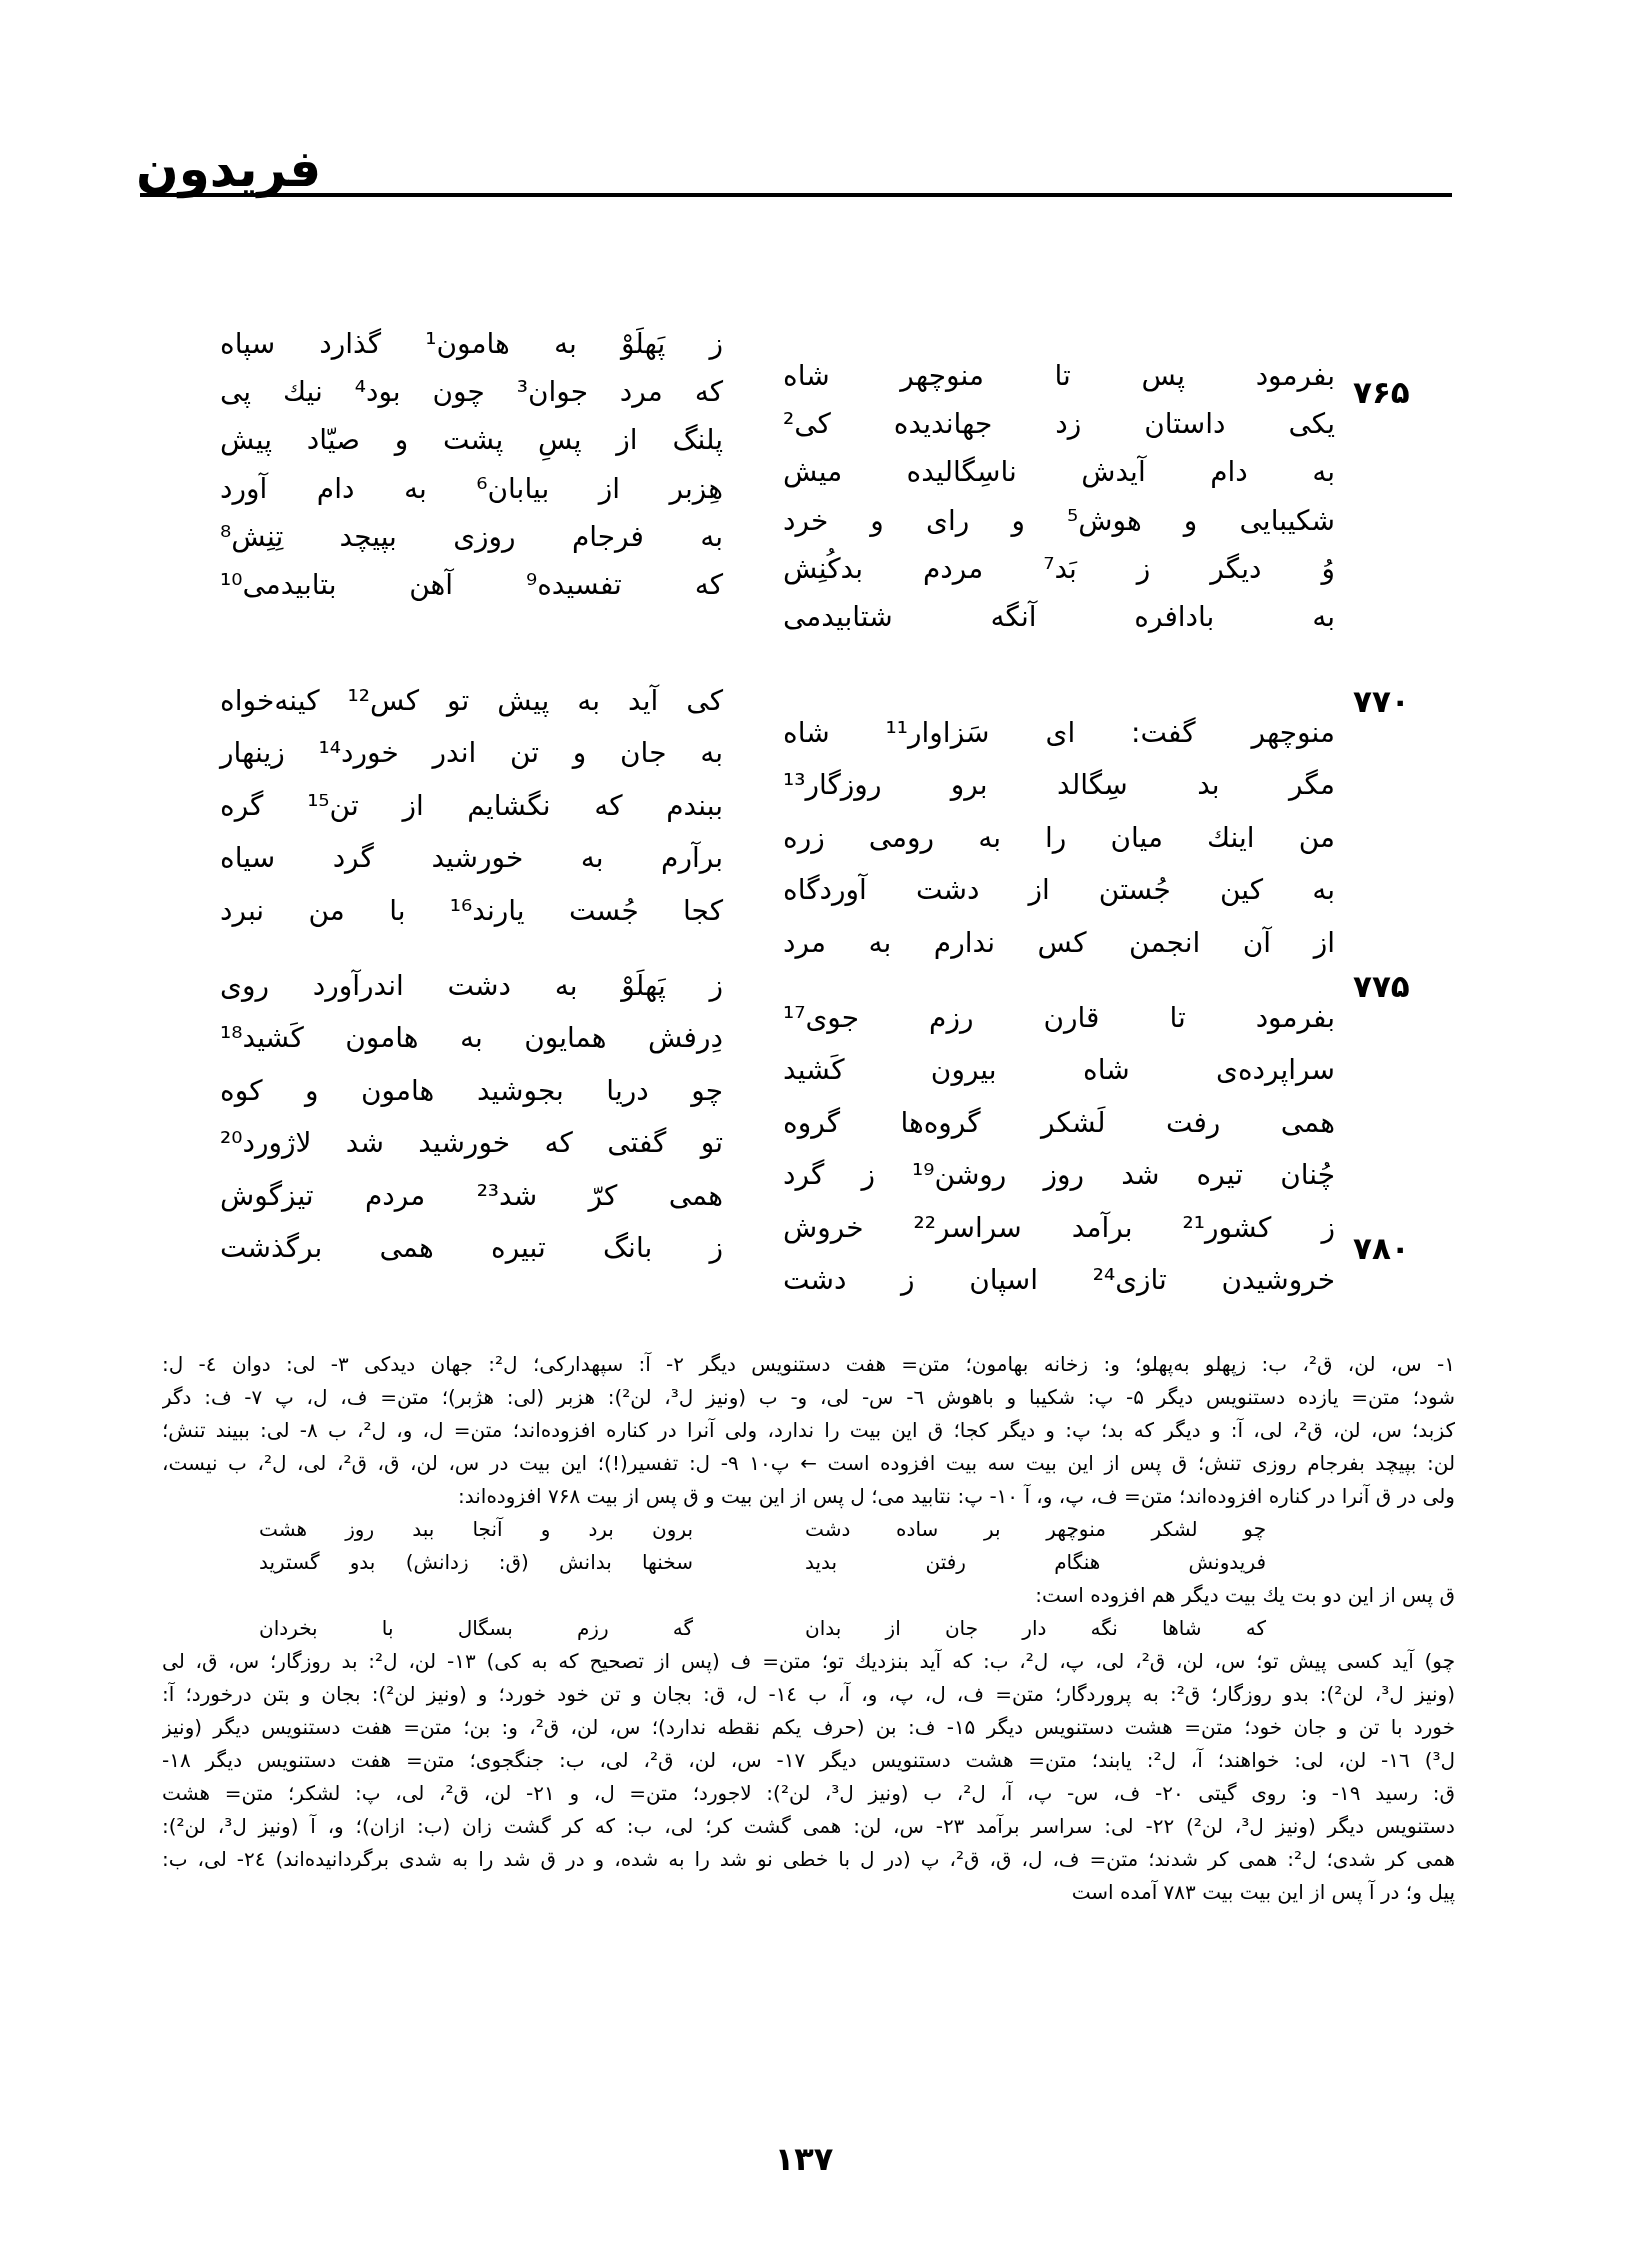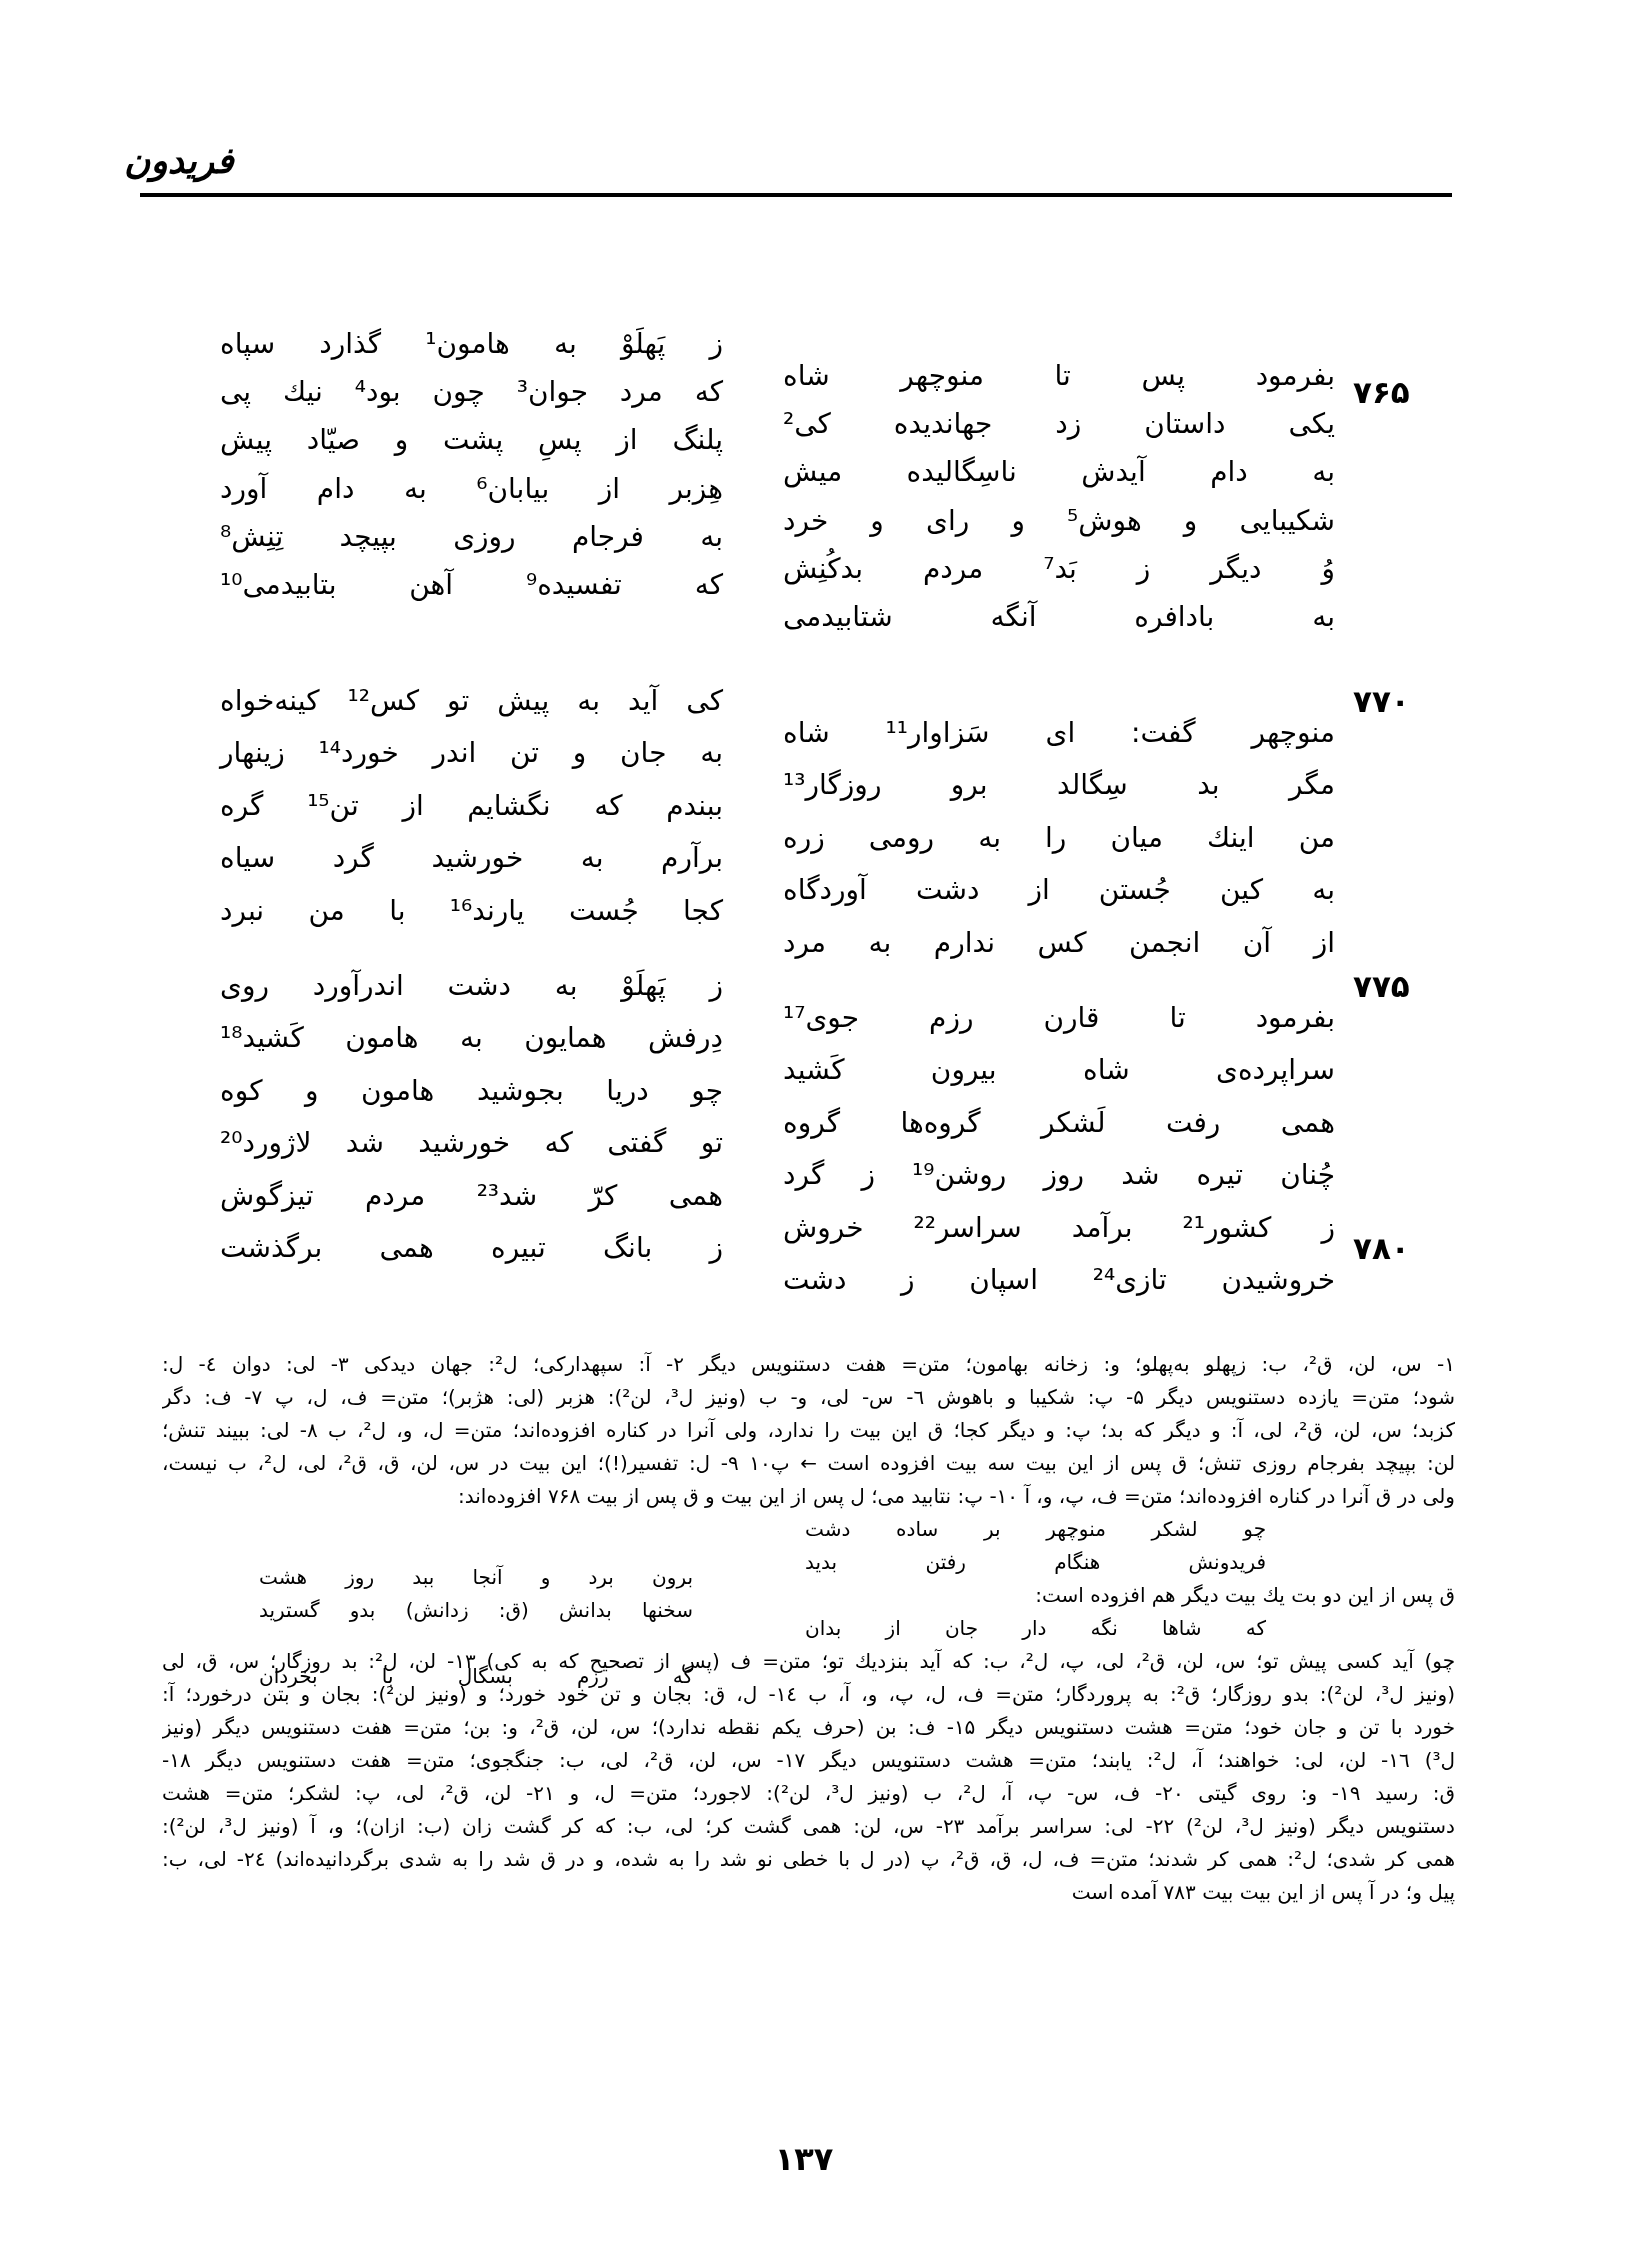--- a/index.html
+++ b/index.html
@@ -1,22 +1,22 @@
 <!DOCTYPE html>
 <html lang="fa" dir="rtl" style="font-size:11.2px"><head>
 <meta charset="utf-8">
 <style>
   html, body { margin: 0; padding: 0; background: #ffffff; }
   body {
     width: 1647px; height: 2261px; position: relative; overflow: hidden;
     color: #000; font-family: "DejaVu Sans", sans-serif;
   }
   .header-title {
-    position: absolute; left: 124px; top: 140px;
-    font-size: 36px; font-weight: bold; direction: rtl; font-style: italic;
+    position: absolute; left: 136px; top: 140px;
+    font-size: 50px; font-weight: bold; direction: rtl;
   }
   .header-rule {
     position: absolute; left: 140px; top: 193px; width: 1312px; height: 3.5px; background: #000;
   }
   .verse-block { position: absolute; left: 0; width: 1647px; }
   .verse-row {
     position: absolute; left: 0; width: 1647px; height: 48px;
   }
   .misra {
     position: absolute; top: 0; height: 48px; line-height: 48px;
@@ -36,21 +36,21 @@
   .fn-line {
     height: 33px; line-height: 33px; font-size: 20px; white-space: nowrap; overflow: hidden;
     text-align: justify; text-align-last: justify; margin-left: 22px;
   }
   .fn-line.short { text-align-last: right; }
   .fn-verse {
     height: 33px; line-height: 33px; font-size: 20px; position: relative;
   }
   .fn-verse span { position: absolute; top: 0; white-space: nowrap; }
   .fn-verse .a { right: 189px; width: 461px; text-align: justify; text-align-last: justify; }
-  .fn-verse .b { right: 762px; width: 434px; text-align: justify; text-align-last: justify; margin-top: 48px; }
+  .fn-verse .b { right: 762px; width: 434px; text-align: justify; text-align-last: justify; }
   .page-number {
     position: absolute; left: 762px; top: 2140px; width: 84px; text-align: center;
     font-size: 32px; font-weight: bold;
   }
 </style>
 </head>
 <body>
 
 <div class="header-title">فریدون</div>
 <div class="header-rule"></div>

